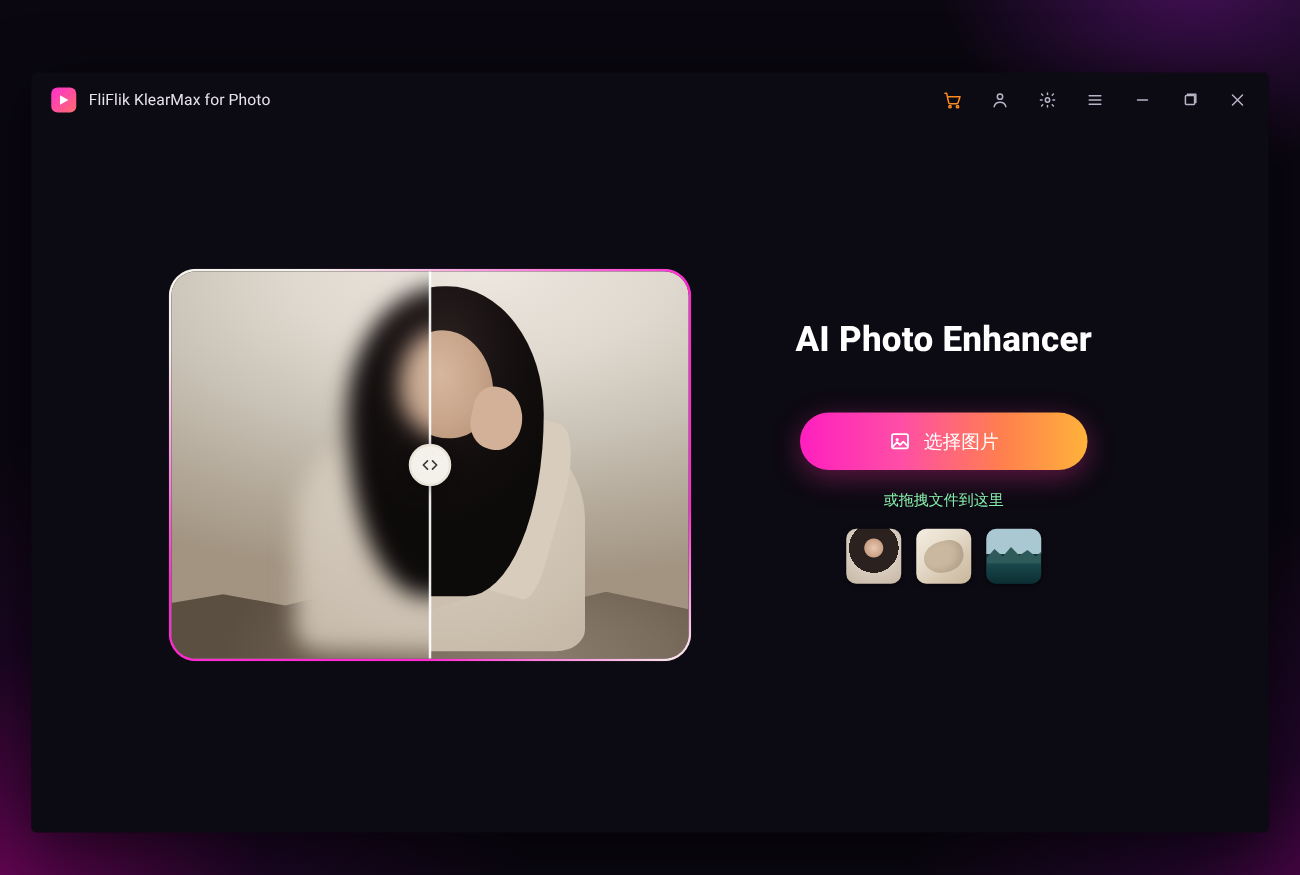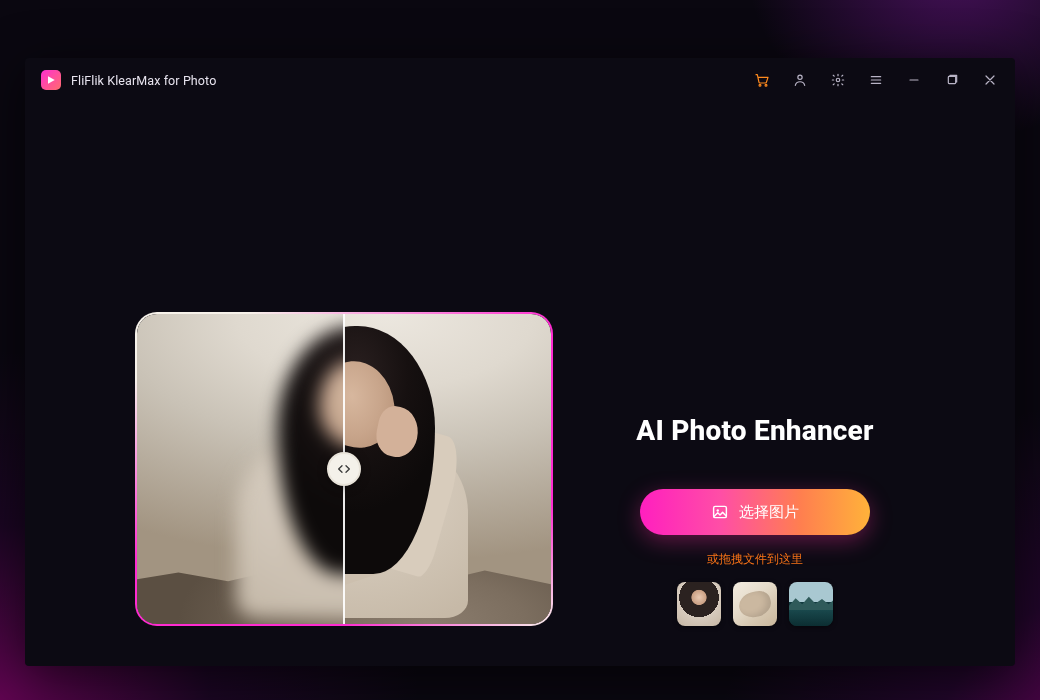--- a/index.html
+++ b/index.html
@@ -40,21 +40,21 @@
   .tb-btn {
     width:18px; height:18px; display:flex; align-items:center; justify-content:center;
     color:#b9b4c6; cursor:pointer;
   }
   .tb-btn.cart { color:#ff8a1e; }
   .tb-btn svg { width:16px; height:16px; display:block; }
 
   
   .content {
     position:absolute; inset:44px 0 0 0;
-    display:flex; align-items:flex-end; justify-content:center;
+    display:flex; align-items:center; justify-content:center;
     gap: 52px;
     padding: 0 60px 40px;
   }
   .preview-card {
     width: 418px; height: 314px;
     border-radius: 22px;
     position:relative;
     background:
       linear-gradient(#0c0a13,#0c0a13) padding-box,
       linear-gradient(150deg,#f7f2ea 0%, #f7f2ea 12%, #ff2bd1 45%, #ff2bd1 78%, #f7f2ea 100%) border-box;
@@ -137,21 +137,21 @@
   .cta {
     margin-top: 42px;
     height:46px; width:230px; border:none; cursor:pointer;
     border-radius:999px; color:#fff; font-size:15px; font-weight:400;
     display:flex; align-items:center; justify-content:center; gap:10px;
     background: linear-gradient(90deg,#ff1fbf 0%, #ff4ea6 35%, #ff7f4f 70%, #ffb23a 100%);
     box-shadow: 0 6px 22px rgba(255,50,160,.35);
   }
   .cta svg { width:18px; height:18px; }
   .hint {
-    margin-top:16px; font-size:12px; color:#f97316;
+    margin-top:16px; font-size:12px; color:#86efac;
   }
   .samples-label {
     margin-top:74px; font-size:12px; color:#bfb9cd;
   }
   .samples { margin-top:14px; display:flex; gap:12px; }
   .thumb {
     width:44px; height:44px; border-radius:8px; overflow:hidden; cursor:pointer;
     box-shadow: 0 1px 4px rgba(0,0,0,.5);
     position:relative;
   }

